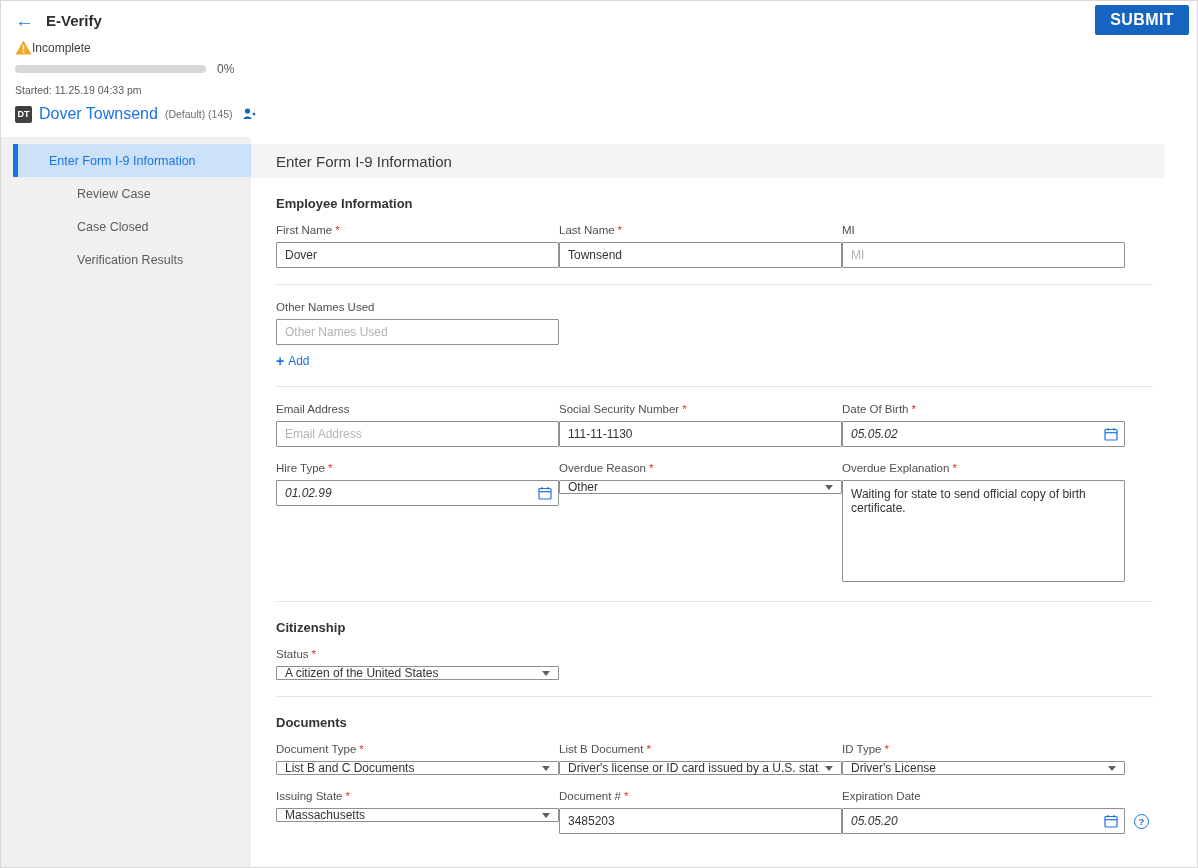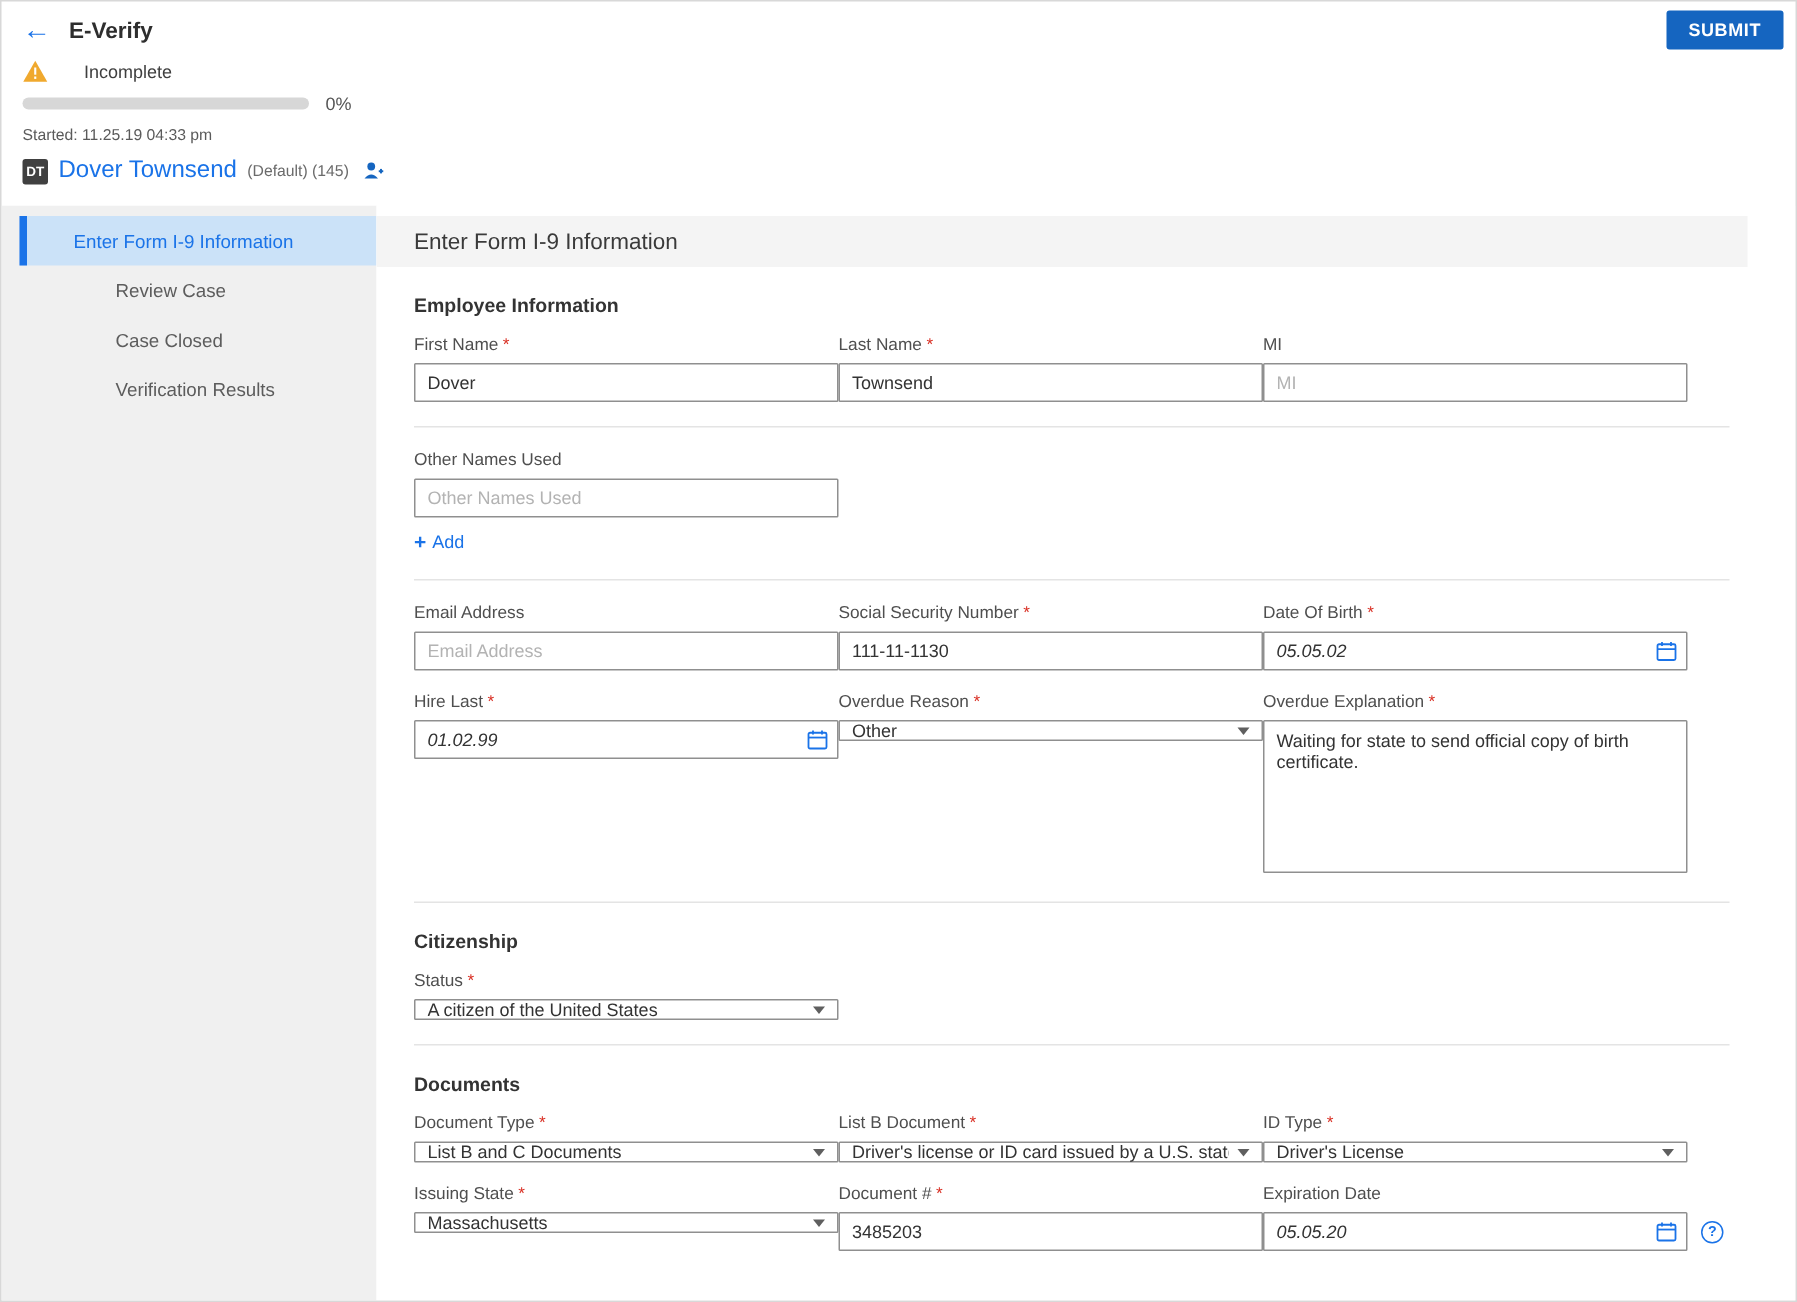--- a/index.html
+++ b/index.html
@@ -12,27 +12,27 @@
     overflow:hidden;
   }
   .page { display:flex; flex-direction:column; height:100%; }
 
   
   .topbar { display:flex; align-items:center; padding:7px 8px 6px 14px; height:37px; flex-shrink:0; }
   .back { color:#1a73e8; font-size:19px; line-height:1; margin-right:12px; cursor:pointer; }
   .page-title { font-size:15px; font-weight:bold; color:#2e2e2e; flex:1; }
   .submit-btn {
     background:#1565c0; color:#fff; border:none; border-radius:2px;
-    font-family:inherit; font-size:12px; font-weight:bold; letter-spacing:.4px;
+    font-family:inherit; font-size:16px; font-weight:bold; letter-spacing:.4px;
     padding:6px 15px; cursor:pointer;
   }
 
   
   .status-area { padding:2px 14px 14px; flex-shrink:0; }
-  .status-row { display:flex; align-items:center; gap:24px; margin-bottom:7px; }
+  .status-row { display:flex; align-items:center; gap:0; margin-bottom:7px; }
   .status-text { font-size:12px; color:#3f3f3f; }
   .progress-row { display:flex; align-items:center; gap:11px; margin-bottom:8px; }
   .progress-bar { width:191px; height:8px; background:#d7d7d7; border-radius:4px; overflow:hidden; }
   .progress-fill { width:0%; height:100%; background:#1a73e8; }
   .pct { font-size:12px; color:#555; }
   .started { font-size:10.5px; color:#5a5a5a; margin-bottom:9px; }
   .employee-row { display:flex; align-items:center; gap:7px; }
   .avatar { width:17px; height:17px; background:#404040; color:#fff; font-size:9px; font-weight:bold;
             display:flex; align-items:center; justify-content:center; border-radius:2px; }
   .emp-name { color:#1a73e8; font-size:16px; text-decoration:none; cursor:pointer; }
@@ -220,21 +220,21 @@
                     <line x1="10" y1="1" x2="10" y2="3.6" stroke="#1a73e8" stroke-width="1.2"></line>
                   </svg>
               </span>
             </div>
           </div>
         </div>
 
         
         <div class="row">
           <div class="field">
-            <label><span>Hire Last</span><span class="req">*</span></label>
+            <label><span>Hire Type</span><span class="req">*</span></label>
             <div class="date-wrap">
               <input class="text-input" value="01.02.99" style="">
               <span class="cal">
                 <svg width="14" height="14" viewBox="0 0 14 14">
                     <rect x="1" y="2.5" width="12" height="10.5" rx="1" fill="none" stroke="#1a73e8" stroke-width="1.2"></rect>
                     <line x1="1" y1="5.7" x2="13" y2="5.7" stroke="#1a73e8" stroke-width="1.2"></line>
                     <line x1="4" y1="1" x2="4" y2="3.6" stroke="#1a73e8" stroke-width="1.2"></line>
                     <line x1="10" y1="1" x2="10" y2="3.6" stroke="#1a73e8" stroke-width="1.2"></line>
                   </svg>
               </span>

